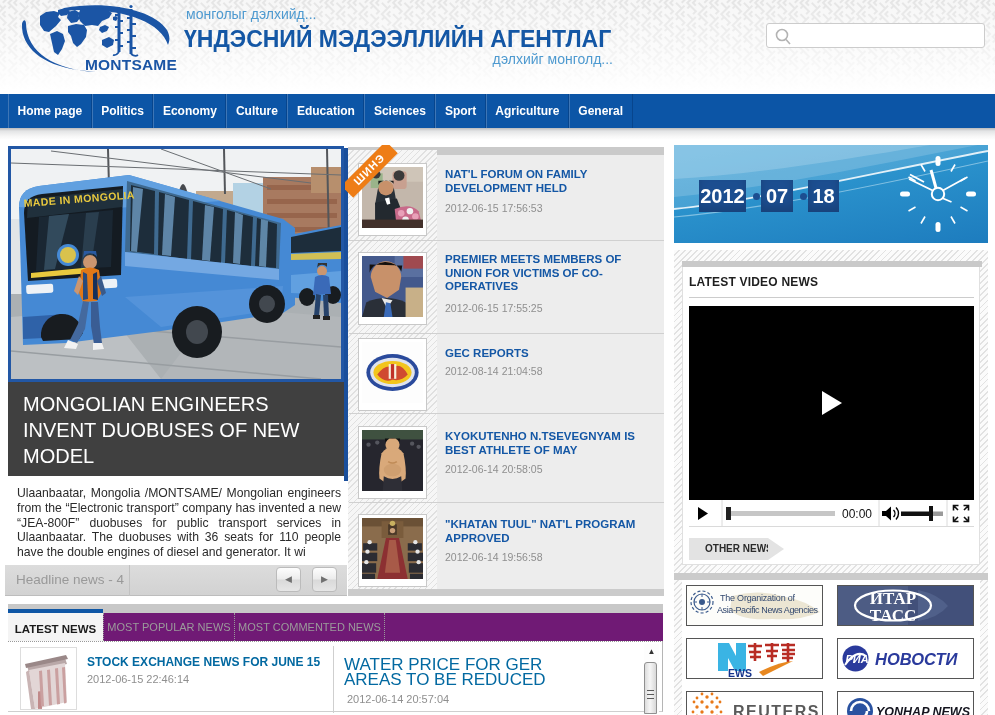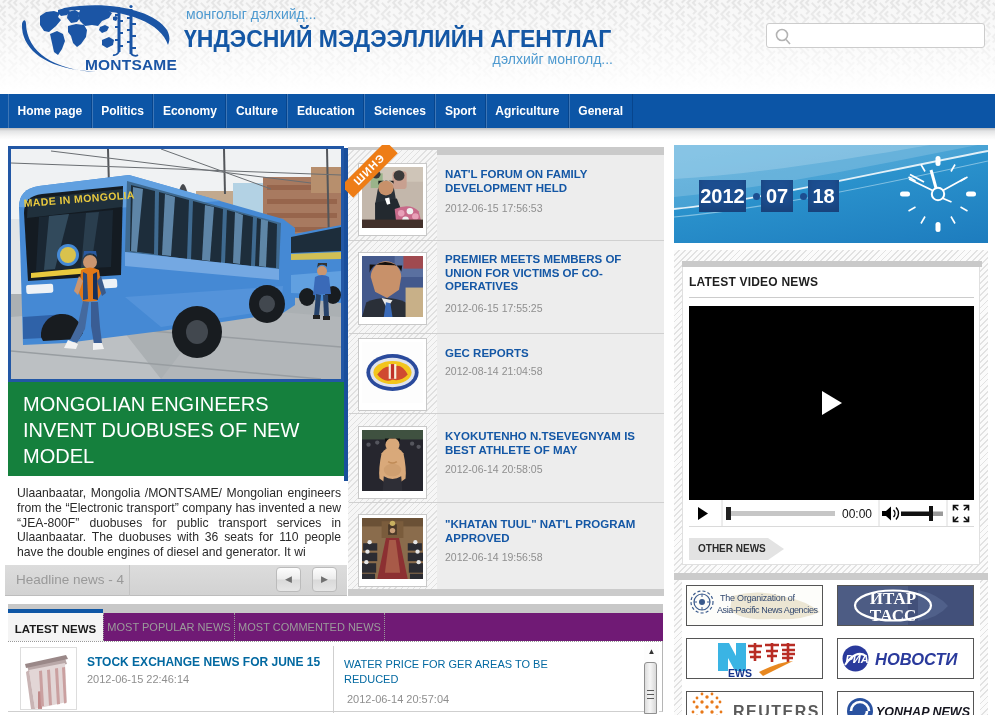--- a/index.html
+++ b/index.html
@@ -21,21 +21,21 @@
 
 
 #nav { left:0; top:94px; width:995px; height:34px; background:#0c55a6; white-space:nowrap; }
 #nav .it { display:inline-block; height:34px; line-height:34px; padding:0 8.5px; color:#fff;
   font-size:12px; font-weight:bold; border-left:1px solid #3e76b6; border-right:1px solid #07458d; }
 #navshadow { left:0; top:128px; width:995px; height:12px;
   background:linear-gradient(180deg,#b9babc 0,#e3e4e5 3px,#f6f6f6 8px,#fff 12px); }
 
 
 #mainimg { left:8px; top:146px; width:336px; height:236px; border:3px solid #2257a5; background:#cfd3d6; }
-#mainblue { left:8px; top:382px; width:336px; height:94px; background:#15803d;padding-left:44px; }
+#mainblue { left:8px; top:382px; width:336px; height:94px; background:#404040;padding-left:44px; }
 #mainblue .t { position:absolute; left:15px; top:9px; width:300px; color:#fff; font-size:20px; line-height:26px; }
 #maintxt { left:8px; top:476px; width:336px; height:91px; background:#fff; }
 #maintxt .t { position:absolute; left:9px; top:10px; width:324px; font-size:12.2px; line-height:14.8px;
   color:#2b2b2b; text-align:justify; }
 #headbar { left:5px; top:565px; width:342px; height:31px; background:linear-gradient(180deg,#dcdcdc,#d2d2d2); border-bottom:1px solid #bdbdbd; }
 #headbar .lbl { position:absolute; left:11px; top:7px; color:#999; font-size:13.5px; }
 .hbtn { position:absolute; top:2px; width:25px; height:25px; border:1px solid #bbb; border-radius:4px;
   background:linear-gradient(180deg,#fdfdfd 0%,#ececec 48%,#d9d9d9 52%,#e6e6e6 100%); text-align:center; line-height:23px; color:#707070; font-size:9px; }
 
 
@@ -74,21 +74,21 @@
 .ddot { position:absolute; top:48px; width:7px; height:7px; border-radius:50%; background:#1c4e90; }
 
 #vidbox { left:674px; top:250px; width:314px; height:323px;
   background:repeating-linear-gradient(135deg,#fbfbfb 0 3px,#e2e2e2 3px 4.3px); }
 #vidinner { position:absolute; left:8px; top:11px; width:298px; height:304px; background:#fff; border:1px solid #e0e0e0; }
 #vtitle { position:absolute; left:6px; top:13px; font-size:12px; font-weight:bold; color:#1f1f1f; letter-spacing:.2px; }
 #vsep { position:absolute; left:6px; top:35px; width:285px; height:1px; background:#ccc; }
 #video { position:absolute; left:6px; top:44px; width:285px; height:194px; background:#000; }
 #vctrl { position:absolute; left:6px; top:238px; width:285px; height:27px; background:#fff; border-bottom:1px solid #dadada; }
 #onews { position:absolute; left:6px; top:276px; width:79px; height:22px; background:#e3e3e3;
-  line-height:22px; font-size:10px; font-weight:bold; color:#2b2b2b; padding-left:9px; white-space:nowrap; }
+  line-height:22px; font-size:10px; font-weight:bold; color:#2b2b2b; padding-left:16px; white-space:nowrap; }
 #onews:after { content:""; position:absolute; right:-16px; top:0; border-top:11px solid transparent;
   border-bottom:11px solid transparent; border-left:16px solid #e3e3e3; }
 
 #logobox { left:674px; top:573px; width:314px; height:142px;
   background:repeating-linear-gradient(135deg,#fbfbfb 0 3px,#e2e2e2 3px 4.3px); }
 #logoinner { position:absolute; left:8px; top:7px; width:298px; height:135px; background:#fff; }
 .lgo { position:absolute; width:137px; height:41px; border:1px solid #555; background:#fff; overflow:hidden; }
 </style>
 </head>
 <body>
@@ -393,21 +393,21 @@
 <g fill="#caa0a0">
 <polygon points="18,23 21,22.5 23,58 20,58.5"></polygon>
 <polygon points="26,22 29,21.5 31,57 28,57.5"></polygon>
 <polygon points="34,20.5 37,20 39,56 36,56.5"></polygon>
 <polygon points="41,19.5 44,19 45.5,55 43,55.5"></polygon>
 </g>
 <polygon points="4,16 45,7 47,11 5,20" fill="#9a8888"></polygon>
 </svg></div>
   <div class="ntitle" style="left:79px;top:13px">STOCK EXCHANGE NEWS FOR JUNE 15</div>
   <div class="ndate" style="left:79px;top:31px">2012-06-15 22:46:14</div>
-  <div class="ntitle" style="left:336px;top:15px;width:240px;font-weight:normal;font-size:11px">WATER PRICE FOR GER AREAS TO BE REDUCED</div>
+  <div class="ntitle" style="left:336px;top:15px;width:240px;font-weight:normal;font-size:17px">WATER PRICE FOR GER AREAS TO BE REDUCED</div>
   <div class="ndate" style="left:339px;top:51px">2012-06-14 20:57:04</div>
   <div id="scrollb">
     <div style="position:absolute;left:0;top:0;width:15px;height:16px;text-align:center;font-size:8px;color:#333;line-height:16px">▲</div>
     <div style="position:absolute;left:0;top:18px;width:13px;height:52px;background:linear-gradient(90deg,#dcdcdc,#f6f6f6 45%,#d8d8d8);border:1px solid #909090;border-radius:3px 3px 0 0">
       <div style="margin:27px 2px 0;height:10px;background:repeating-linear-gradient(180deg,#5a5a5a 0 1.5px,transparent 1.5px 4px)"></div>
     </div>
   </div>
 </div>
 
 <div class="abs" id="banner">

